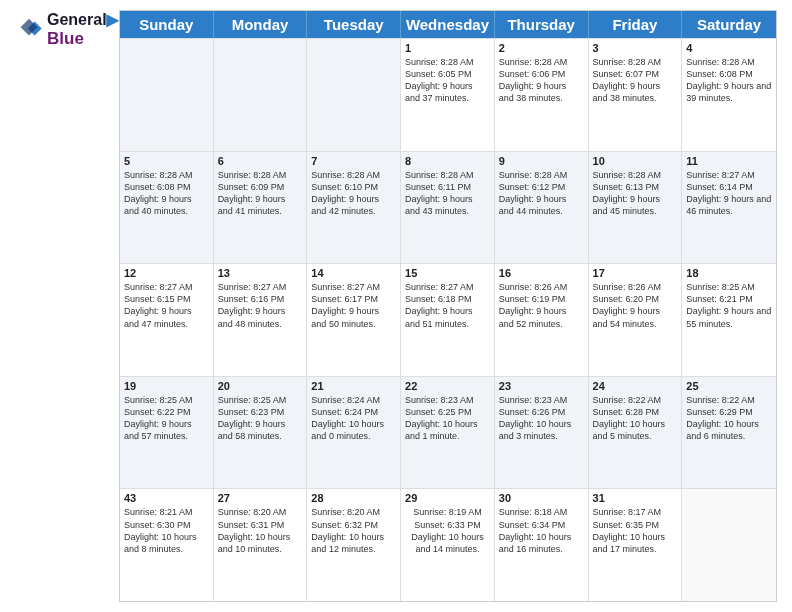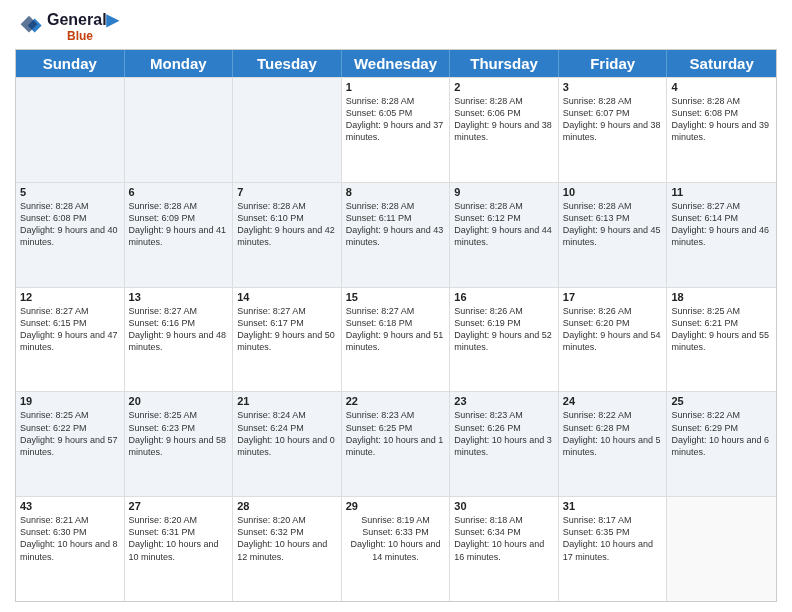--- a/index.html
+++ b/index.html
@@ -8,21 +8,21 @@
       height: 612px;
       font-family: Arial, sans-serif;
       background: #fff;
       overflow: hidden;
     }
     .page {
       width: 792px;
       height: 612px;
       padding: 10px 15px 10px 15px;
       display: flex;
-      flex-direction: column;
+      flex-direction: row;
     }
     .header {
       display: flex;
       justify-content: space-between;
       align-items: flex-start;
       margin-bottom: 6px;
     }
     .logo {
       display: flex;
       align-items: center;
@@ -105,21 +105,21 @@
 
 <div class="page">
   <div class="header">
     <div class="logo">
       <svg class="logo-icon" viewBox="0 0 40 40">
         <polygon points="28,8 38,18 28,28 18,18" fill="#2e7dc9"></polygon>
         <polygon points="20,4 32,16 20,28 8,16" fill="#1a3a6b" opacity="0.7"></polygon>
       </svg>
       <div>
         <div style="font-size:16px;font-weight:bold;color:#1a1a2e;">General<span style="color:#2e7dc9;">▶</span></div>
-        <div style="font-size:12px;font-weight:bold;color:#c2410c;margin-left:20px;">Blue</div>
+        <div style="font-size:17px;font-weight:bold;color:#701a75;">Blue</div>
       </div>
     </div>
     <div class="title-block">
       <div class="month-title"></div>
       <div class="location"></div>
     </div>
   </div>
 
   <div class="calendar">
     <div class="cal-header-row">

